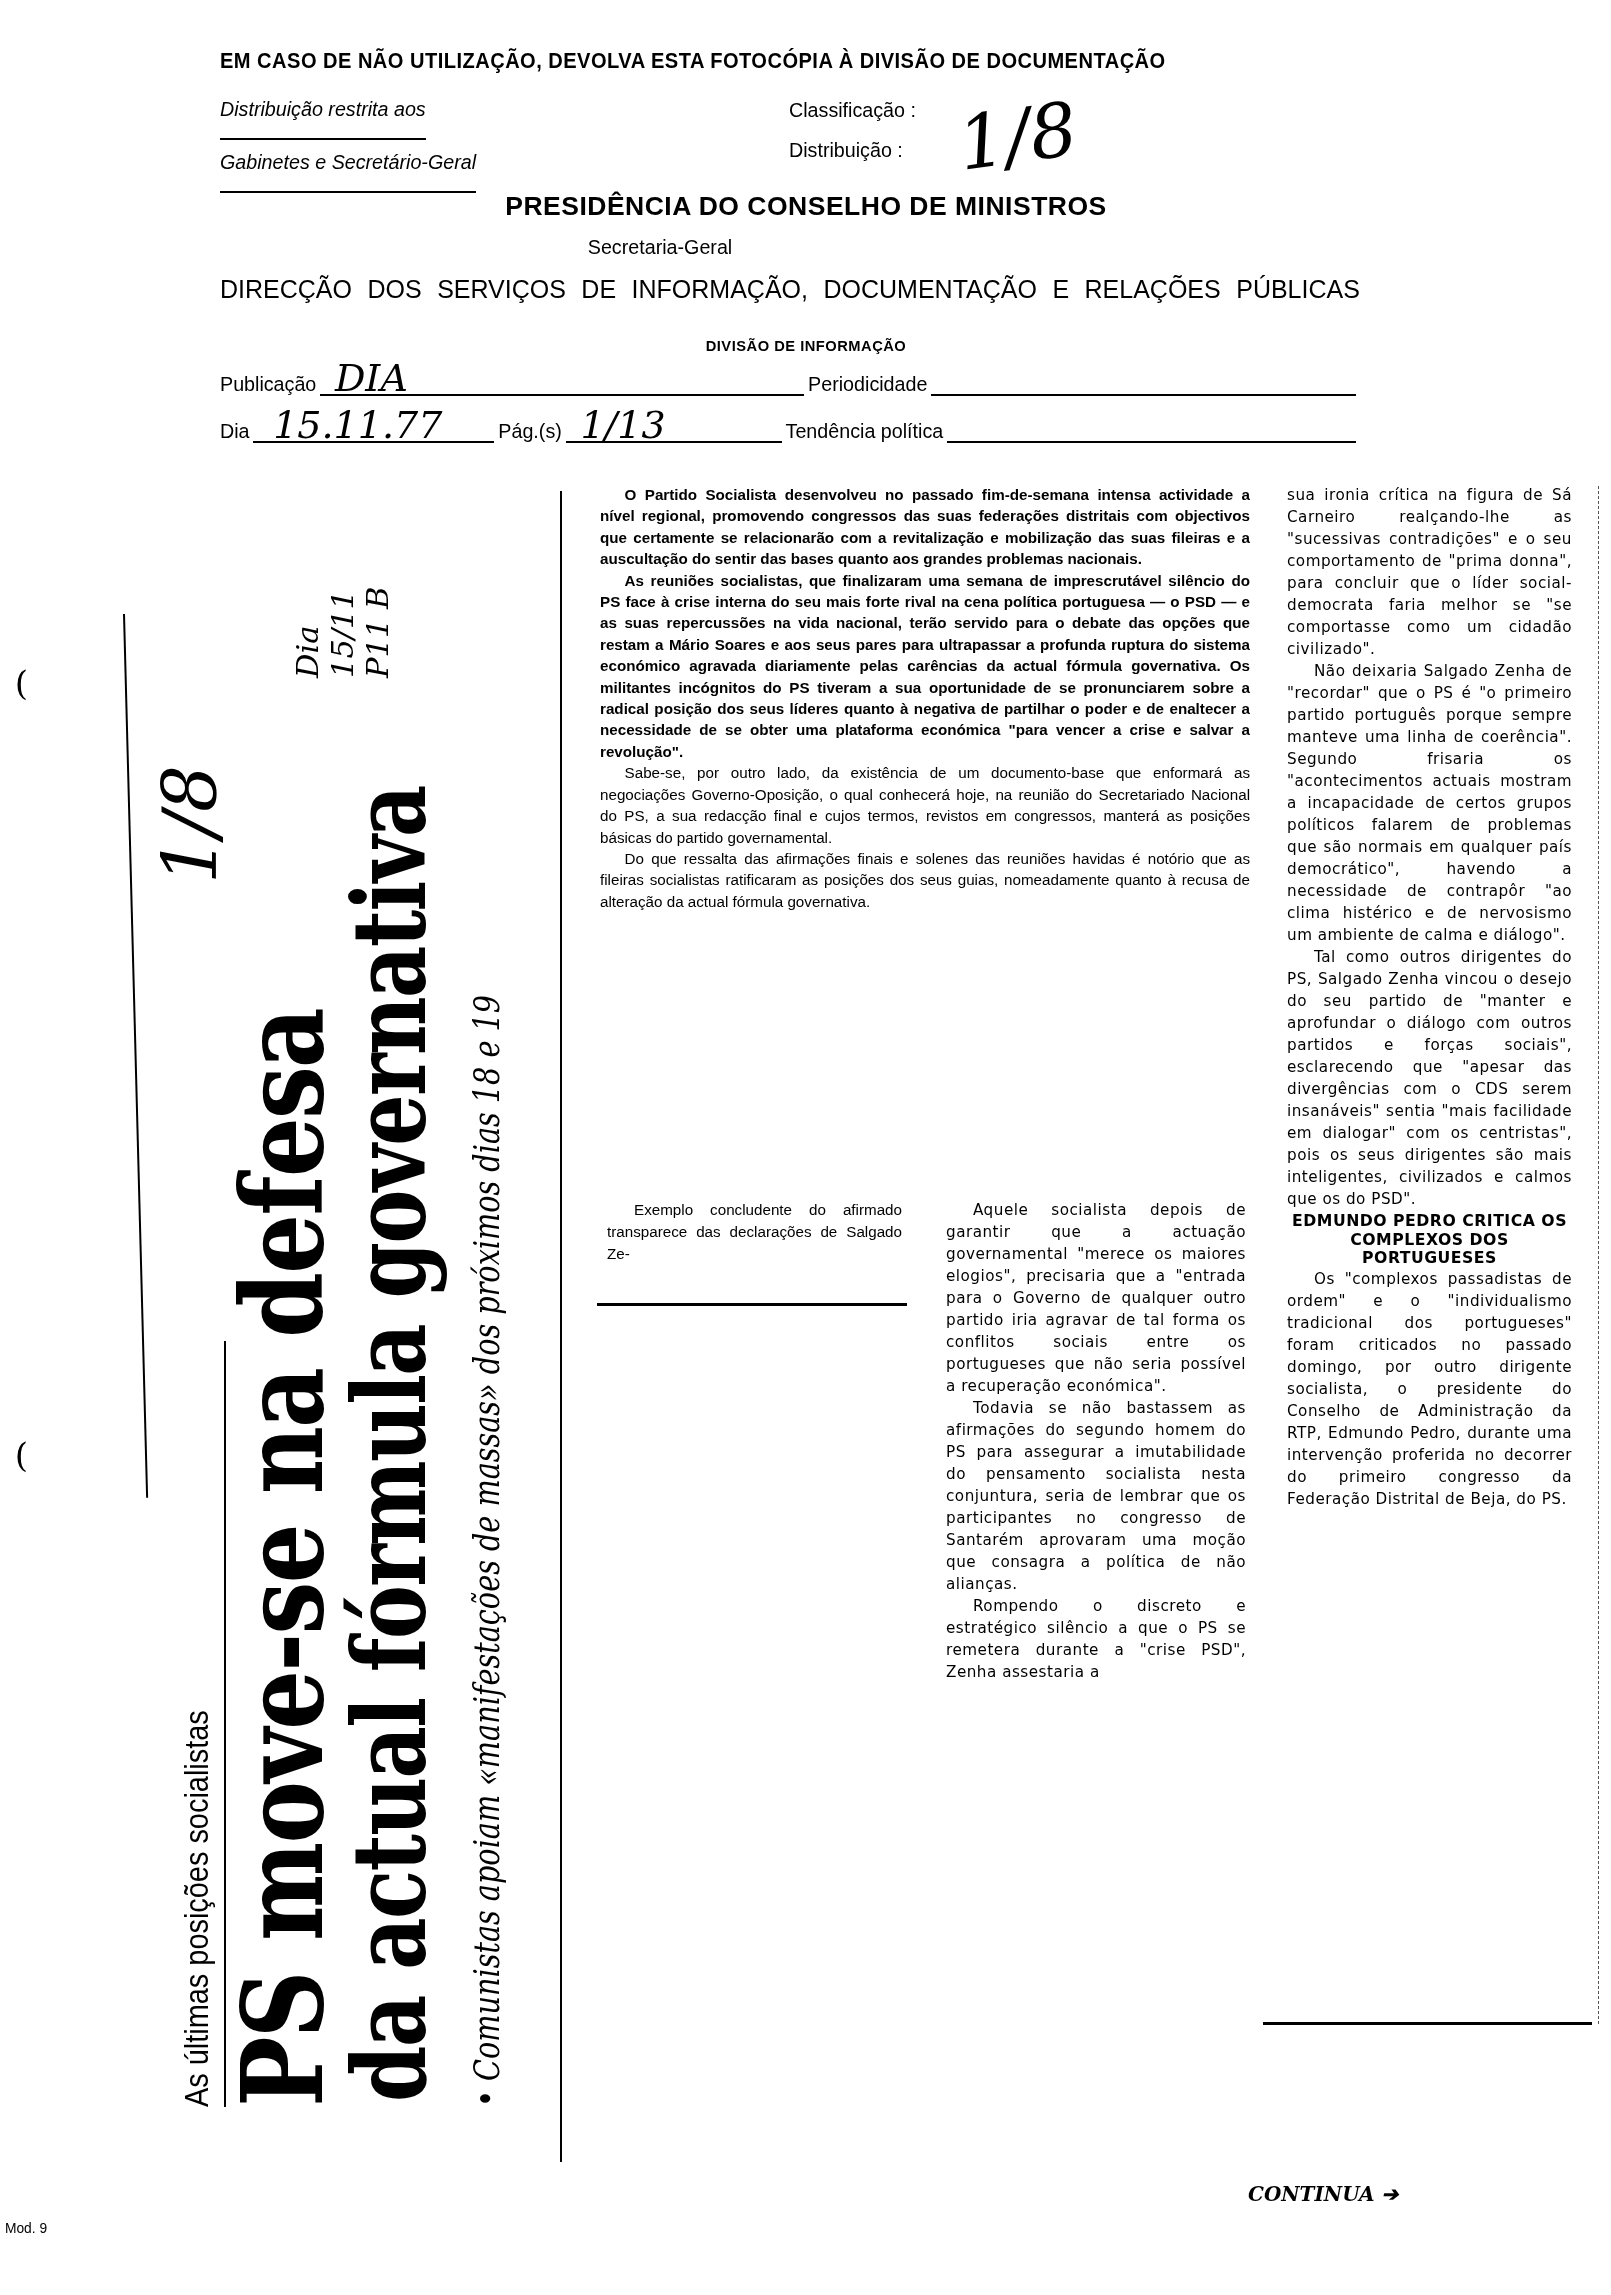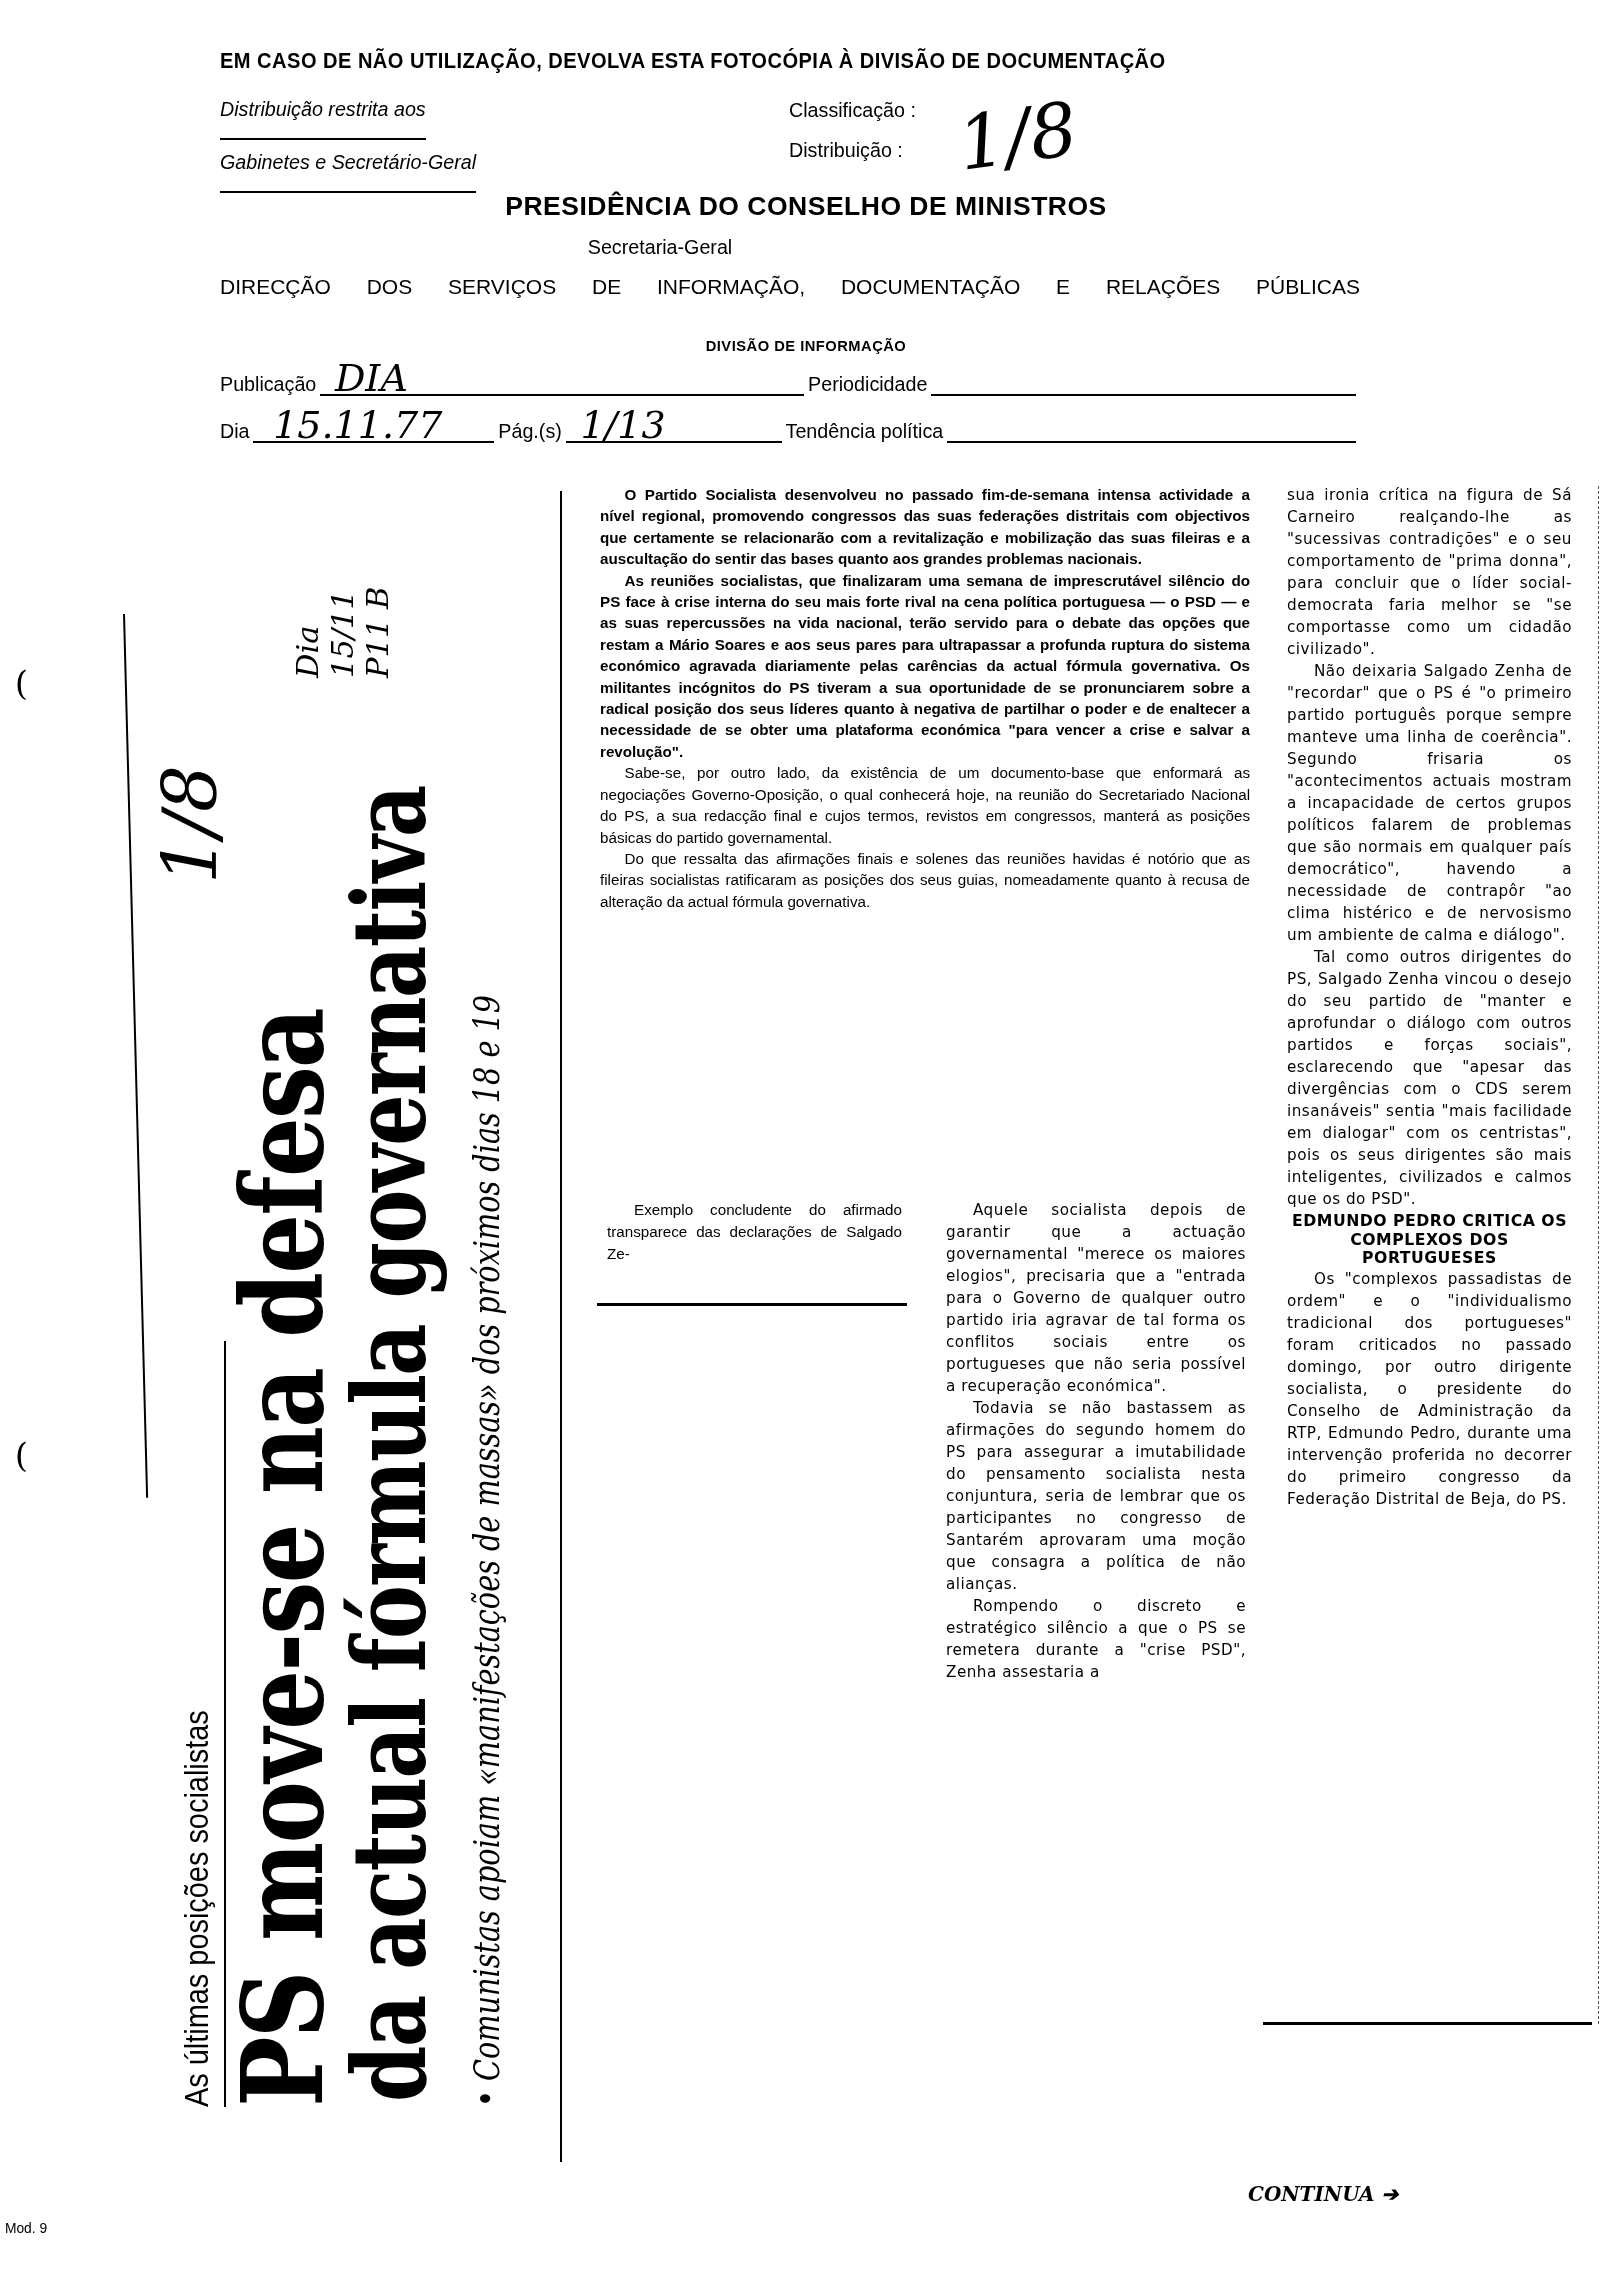--- a/index.html
+++ b/index.html
@@ -8,21 +8,21 @@
 
   
   .notice { left: 220px; top: 48px; width: 1135px; font-size: 21.6px; font-weight: bold; letter-spacing: 0.5px; white-space: nowrap; transform: scaleX(0.93); transform-origin: left center; }
   .dist-restr { left: 220px; top: 98px; font-size: 19.7px; font-style: italic; }
   .dist-restr span { display: block; border-bottom: 2.5px solid #000; padding-bottom: 17px; margin-bottom: 10.8px; width: fit-content; }
   .class-lbl { left: 789px; top: 99px; font-size: 19.7px; }
   .distr-lbl { left: 789px; top: 139px; font-size: 19.7px; }
   .hand-118 { left: 958px; top: 93px; font-size: 74px; font-family: "DejaVu Serif", serif; font-style: italic; transform: rotate(-8deg); }
   .presid { left: 0; width: 1612px; top: 191px; text-align: center; font-size: 26.5px; font-weight: bold; letter-spacing: 0.5px; }
   .secgeral { left: 0; width: 1320px; top: 236px; text-align: center; font-size: 19.7px; }
-  .direccao { left: 220px; top: 275px; width: 1140px; font-size: 21px; display: flex; justify-content: space-between; }
+  .direccao { left: 220px; top: 275px; width: 1140px; font-size: 25px; display: flex; justify-content: space-between; }
   .divinfo { left: 0; width: 1612px; top: 338px; text-align: center; font-size: 14.7px; font-weight: bold; letter-spacing: 0.5px; }
 
   .form-row { left: 220px; width: 1140px; font-size: 19.7px; display: flex; align-items: flex-end; }
   .form-row .lbl { white-space: nowrap; text-align: center; }
   .form-row .line { border-bottom: 2px solid #000; height: 17.7px; position: relative; margin: 0 3.9px; }
   .form-row .hw { position: absolute; bottom: -2.9px; left: 14.7px; font-family: "DejaVu Serif", serif; font-style: italic; font-size: 38px; line-height: 1; }
 
   
   .lead { left: 600px; top: 484px; width: 650px; font-size: 15.2px; line-height: 21.4px; text-align: justify; }
   .lead p { margin: 0; text-indent: 24.6px; }

